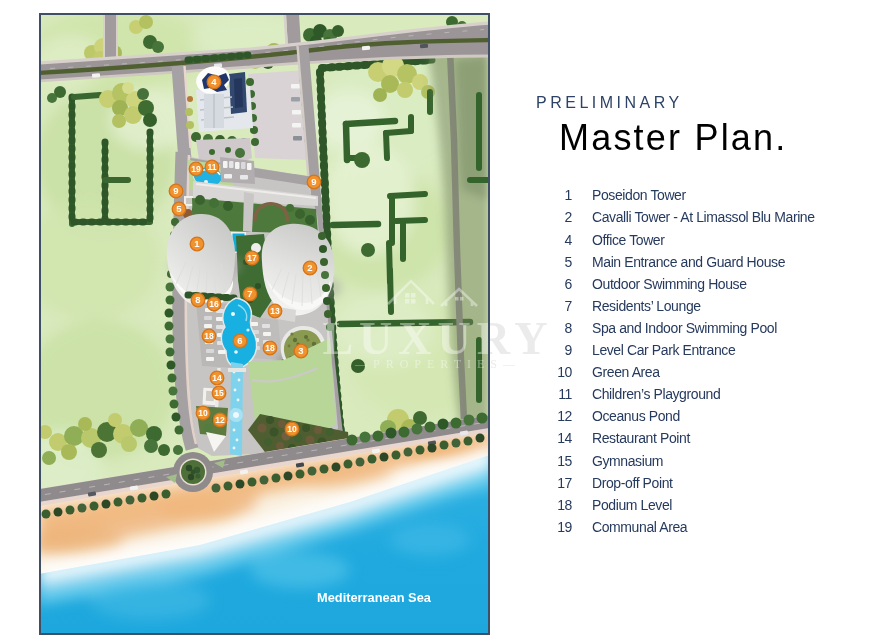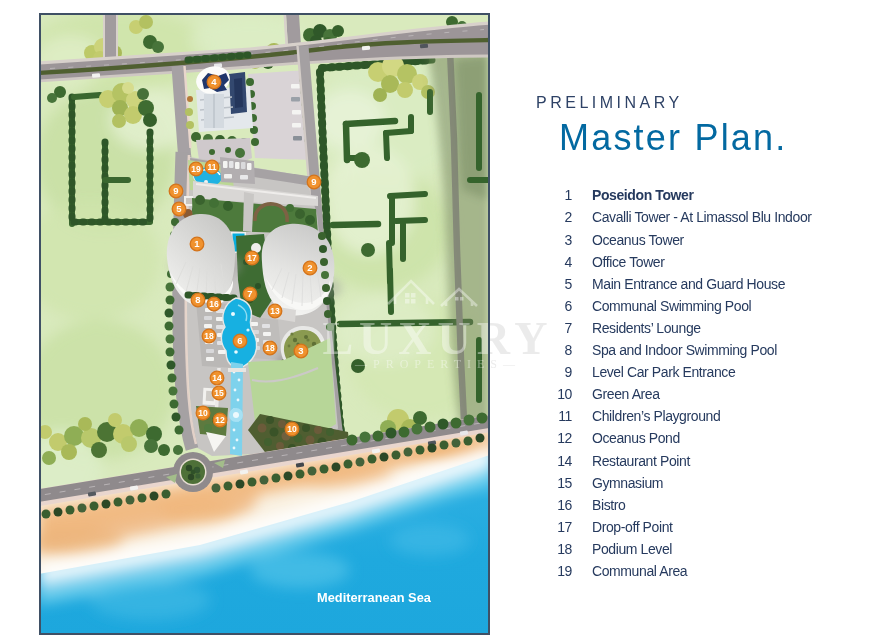--- a/index.html
+++ b/index.html
@@ -1,25 +1,25 @@
 <!DOCTYPE html>
 <html><head>
 <meta charset="utf-8">
 <style>
 *{margin:0;padding:0;box-sizing:border-box}
 html,body{width:883px;height:640px;background:#fff;font-family:"Liberation Sans",sans-serif;overflow:hidden}
 #page{position:relative;width:883px;height:640px;background:#fff}
 #mapsvg{position:absolute;left:0;top:0}
 .pre{position:absolute;left:536px;top:94px;font-size:16px;letter-spacing:3.5px;color:#2e4266}
-.title{position:absolute;left:559px;top:117px;font-size:36px;letter-spacing:2.2px;color:#0369a1}
+.title{position:absolute;left:559px;top:117px;font-size:36px;letter-spacing:2.2px;color:#000000}
 .legend{position:absolute;left:549px;top:184.4px;font-size:14px;letter-spacing:-0.4px;color:#263a5e}
 .legend .row{height:22.1px;line-height:22.1px;white-space:nowrap}
 .legend .n{display:inline-block;width:23px;text-align:right}
 .legend .t{margin-left:20px}
-.b{font-weight:bold}
+.b{font-weight:normal}
 </style>
 </head>
 <body>
 <div id="page">
 <svg id="mapsvg" width="883" height="640" viewBox="0 0 883 640">
 <defs>
 <clipPath id="mapClip">
           <rect x="40" y="14" width="449" height="620"></rect>
         </clipPath>
 <clipPath id="rightClip">
@@ -805,31 +805,29 @@
 <rect x="40" y="14" width="449" height="620" fill="none" stroke="#3f5065" stroke-width="2"></rect>
 
 </svg>
 
 <div class="pre">PRELIMINARY</div>
 
 <div class="title">Master Plan.</div>
 
 <div class="legend">
 <div class="row"><span class="n">1</span><span class="t b">Poseidon Tower</span></div>
-<div class="row"><span class="n">2</span><span class="t">Cavalli Tower - At Limassol Blu Indoor</span></div>
-<div class="row"><span class="n">3</span><span class="t">Oceanus Tower</span></div>
+<div class="row"><span class="n">2</span><span class="t">Cavalli Tower - At Limassol Blu Marine</span></div>
 <div class="row"><span class="n">4</span><span class="t">Office Tower</span></div>
 <div class="row"><span class="n">5</span><span class="t">Main Entrance and Guard House</span></div>
-<div class="row"><span class="n">6</span><span class="t">Communal Swimming Pool</span></div>
+<div class="row"><span class="n">6</span><span class="t">Outdoor Swimming House</span></div>
 <div class="row"><span class="n">7</span><span class="t">Residents’ Lounge</span></div>
 <div class="row"><span class="n">8</span><span class="t">Spa and Indoor Swimming Pool</span></div>
 <div class="row"><span class="n">9</span><span class="t">Level Car Park Entrance</span></div>
 <div class="row"><span class="n">10</span><span class="t">Green Area</span></div>
 <div class="row"><span class="n">11</span><span class="t">Children’s Playground</span></div>
 <div class="row"><span class="n">12</span><span class="t">Oceanus Pond</span></div>
 <div class="row"><span class="n">14</span><span class="t">Restaurant Point</span></div>
 <div class="row"><span class="n">15</span><span class="t">Gymnasium</span></div>
-<div class="row"><span class="n">16</span><span class="t">Bistro</span></div>
 <div class="row"><span class="n">17</span><span class="t">Drop-off Point</span></div>
 <div class="row"><span class="n">18</span><span class="t">Podium Level</span></div>
 <div class="row"><span class="n">19</span><span class="t">Communal Area</span></div>
 </div>
 </div>
 
 </body></html>

